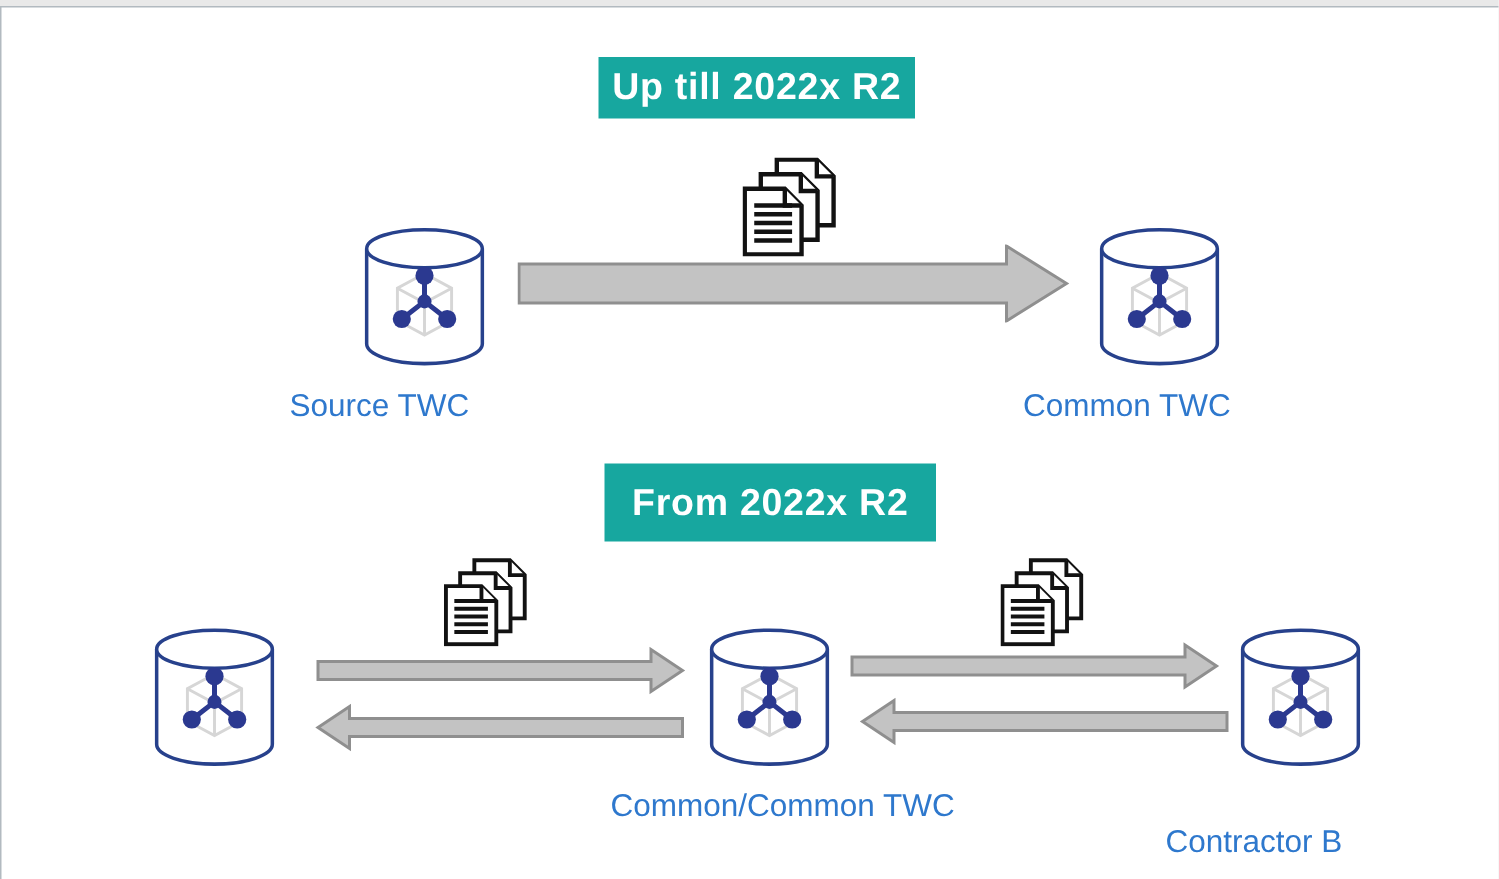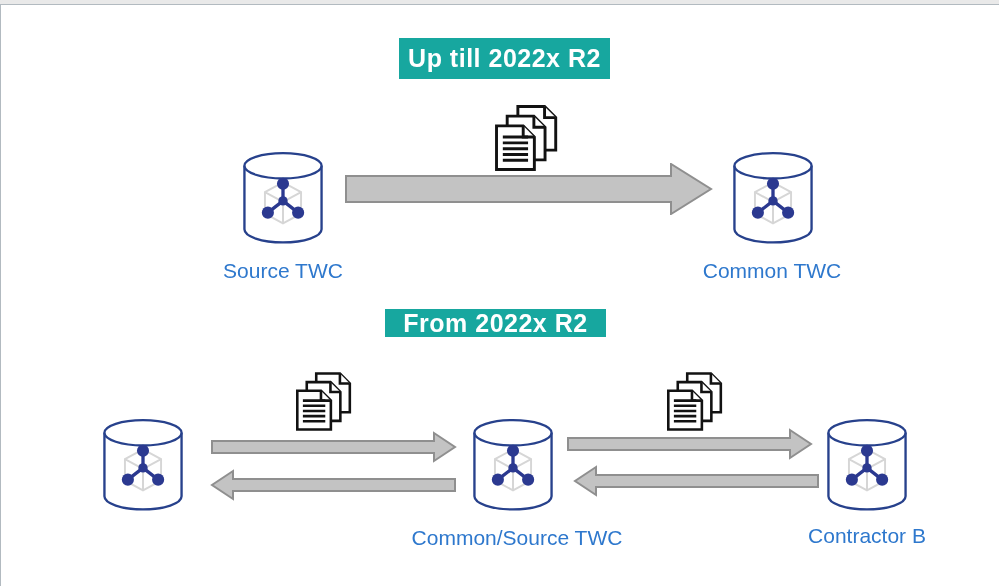--- a/index.html
+++ b/index.html
@@ -16,21 +16,21 @@
     overflow:hidden;
     padding-left:20px;
   }
   .abs{position:absolute;}
   .banner{
     background:var(--banner-bg);color:var(--banner-text);
     display:flex;align-items:center;justify-content:center;
     font-size:25px;font-weight:bold;letter-spacing:0.5px;
   }
   .node-label{
-    color:var(--label-text);font-size:21px;text-align:center;white-space:nowrap;
+    color:var(--label-text);font-size:21px;text-align:left;white-space:nowrap;
   }
   svg{display:block;overflow:visible;}
   .arrow-shape{fill:var(--arrow-fill);stroke:var(--arrow-stroke);stroke-width:2;stroke-linejoin:miter;}
   .cyl-stroke{fill:#ffffff;stroke:var(--cylinder-stroke);stroke-width:2.4;}
   .cube-line{fill:none;stroke:var(--cube-stroke);stroke-width:2;}
   .mol-line{fill:none;stroke:var(--molecule-fill);stroke-width:3.4;stroke-linecap:round;}
   .mol-dot{fill:var(--molecule-fill);}
   .doc-page{fill:#ffffff;stroke:var(--document-icon);stroke-width:3;stroke-linejoin:miter;}
   .doc-line{stroke:var(--document-icon);stroke-width:3;}
 </style>
@@ -98,21 +98,21 @@
   <svg class="abs" style="left:241px;top:146px;" width="82" height="94">
     <use href="#twc-db"></use>
   </svg>
   <div class="abs node-label" style="left:192px;top:254px;width:180px;">Source TWC</div>
 
   <svg class="abs" style="left:731px;top:146px;" width="82" height="94">
     <use href="#twc-db"></use>
   </svg>
   <div class="abs node-label" style="left:681px;top:254px;width:180px;">Common TWC</div>
 
-  <div class="abs banner" style="left:384px;top:304px;width:221px;height:28px;">
+  <div class="abs banner" style="left:402px;top:304px;width:221px;height:52px;">
     <span>From 2022x R2</span>
   </div>
 
   <svg class="abs" style="left:295px;top:367px;" width="62" height="59">
     <use href="#doc-stack"></use>
   </svg>
   <svg class="abs" style="left:209px;top:426px;" width="248" height="32">
     <use href="#small-arrow-right"></use>
   </svg>
   <svg class="abs" style="left:209px;top:464px;" width="246" height="32">
@@ -129,20 +129,20 @@
     <use href="#small-arrow-left"></use>
   </svg>
 
   <svg class="abs" style="left:101px;top:413px;" width="82" height="94">
     <use href="#twc-db"></use>
   </svg>
 
   <svg class="abs" style="left:471px;top:413px;" width="82" height="94">
     <use href="#twc-db"></use>
   </svg>
-  <div class="abs node-label" style="left:406px;top:521px;width:220px;">Common/Source TWC</div>
+  <div class="abs node-label" style="left:406px;top:521px;width:220px;">Common/Common TWC</div>
 
   <svg class="abs" style="left:825px;top:413px;" width="82" height="94">
     <use href="#twc-db"></use>
   </svg>
-  <div class="abs node-label" style="left:776px;top:519px;width:180px;">Contractor B</div>
+  <div class="abs node-label" style="left:776px;top:545px;width:180px;">Contractor B</div>
 
 </div>
 
 </body></html>

